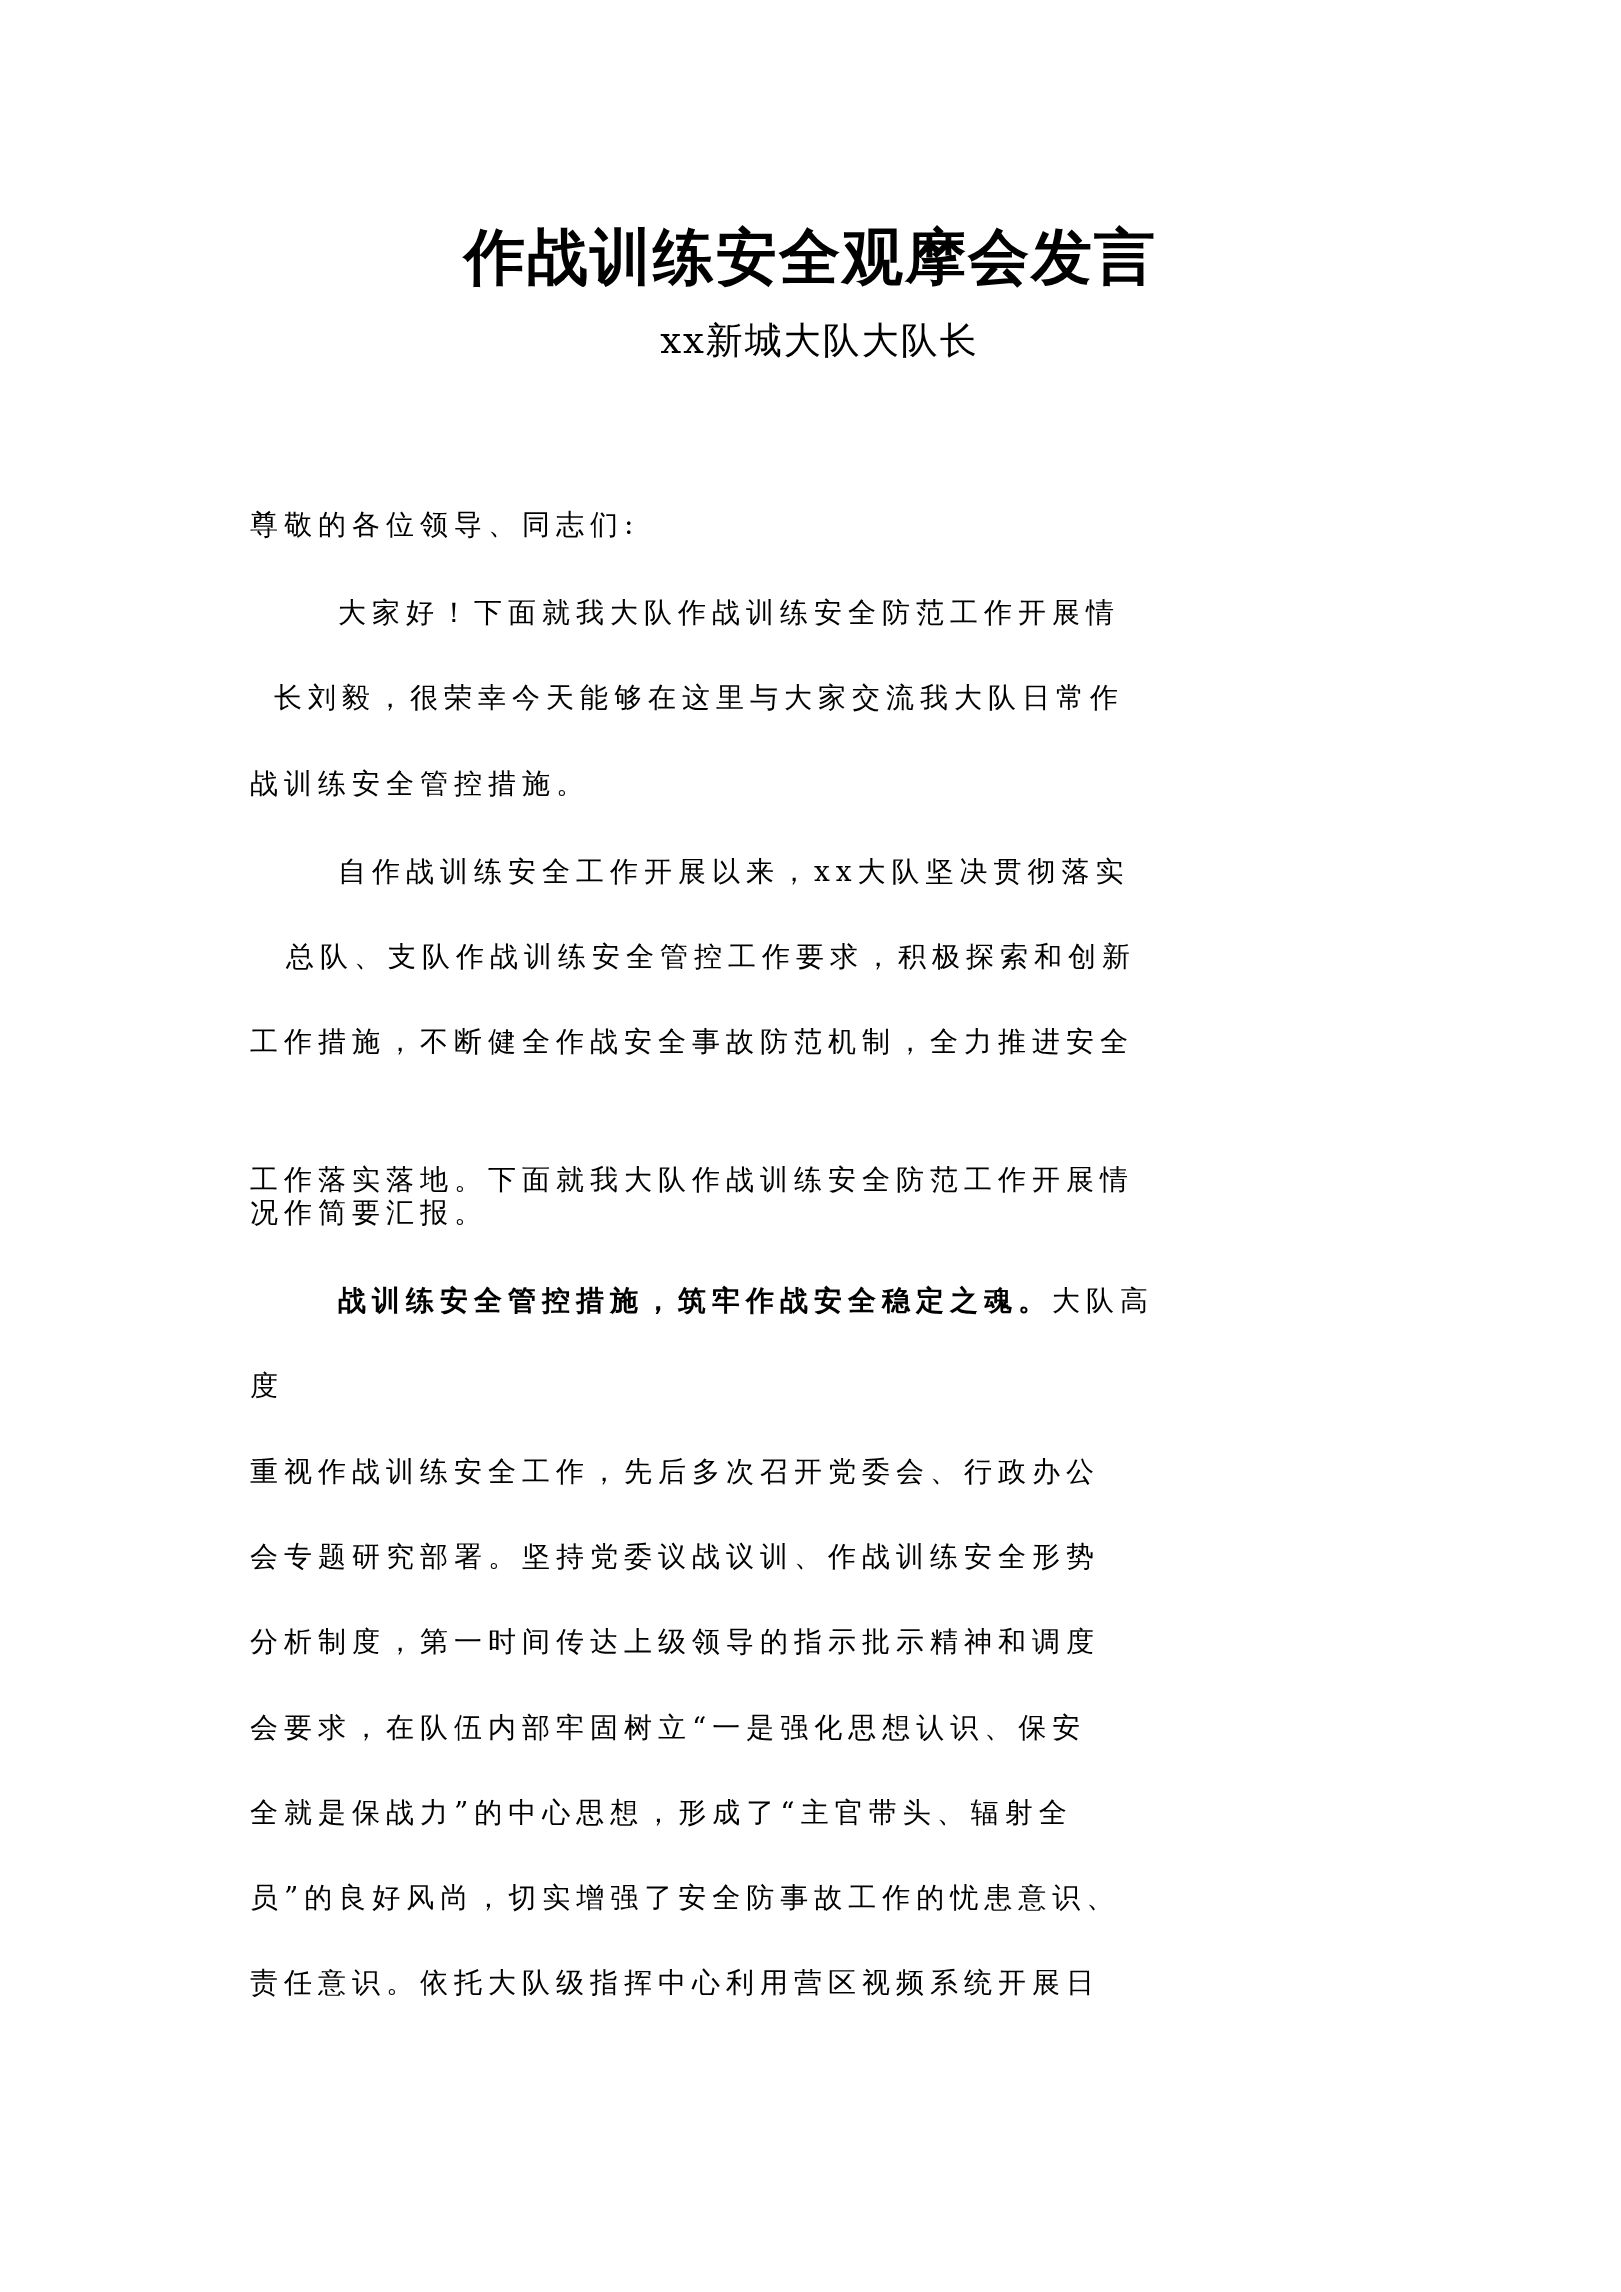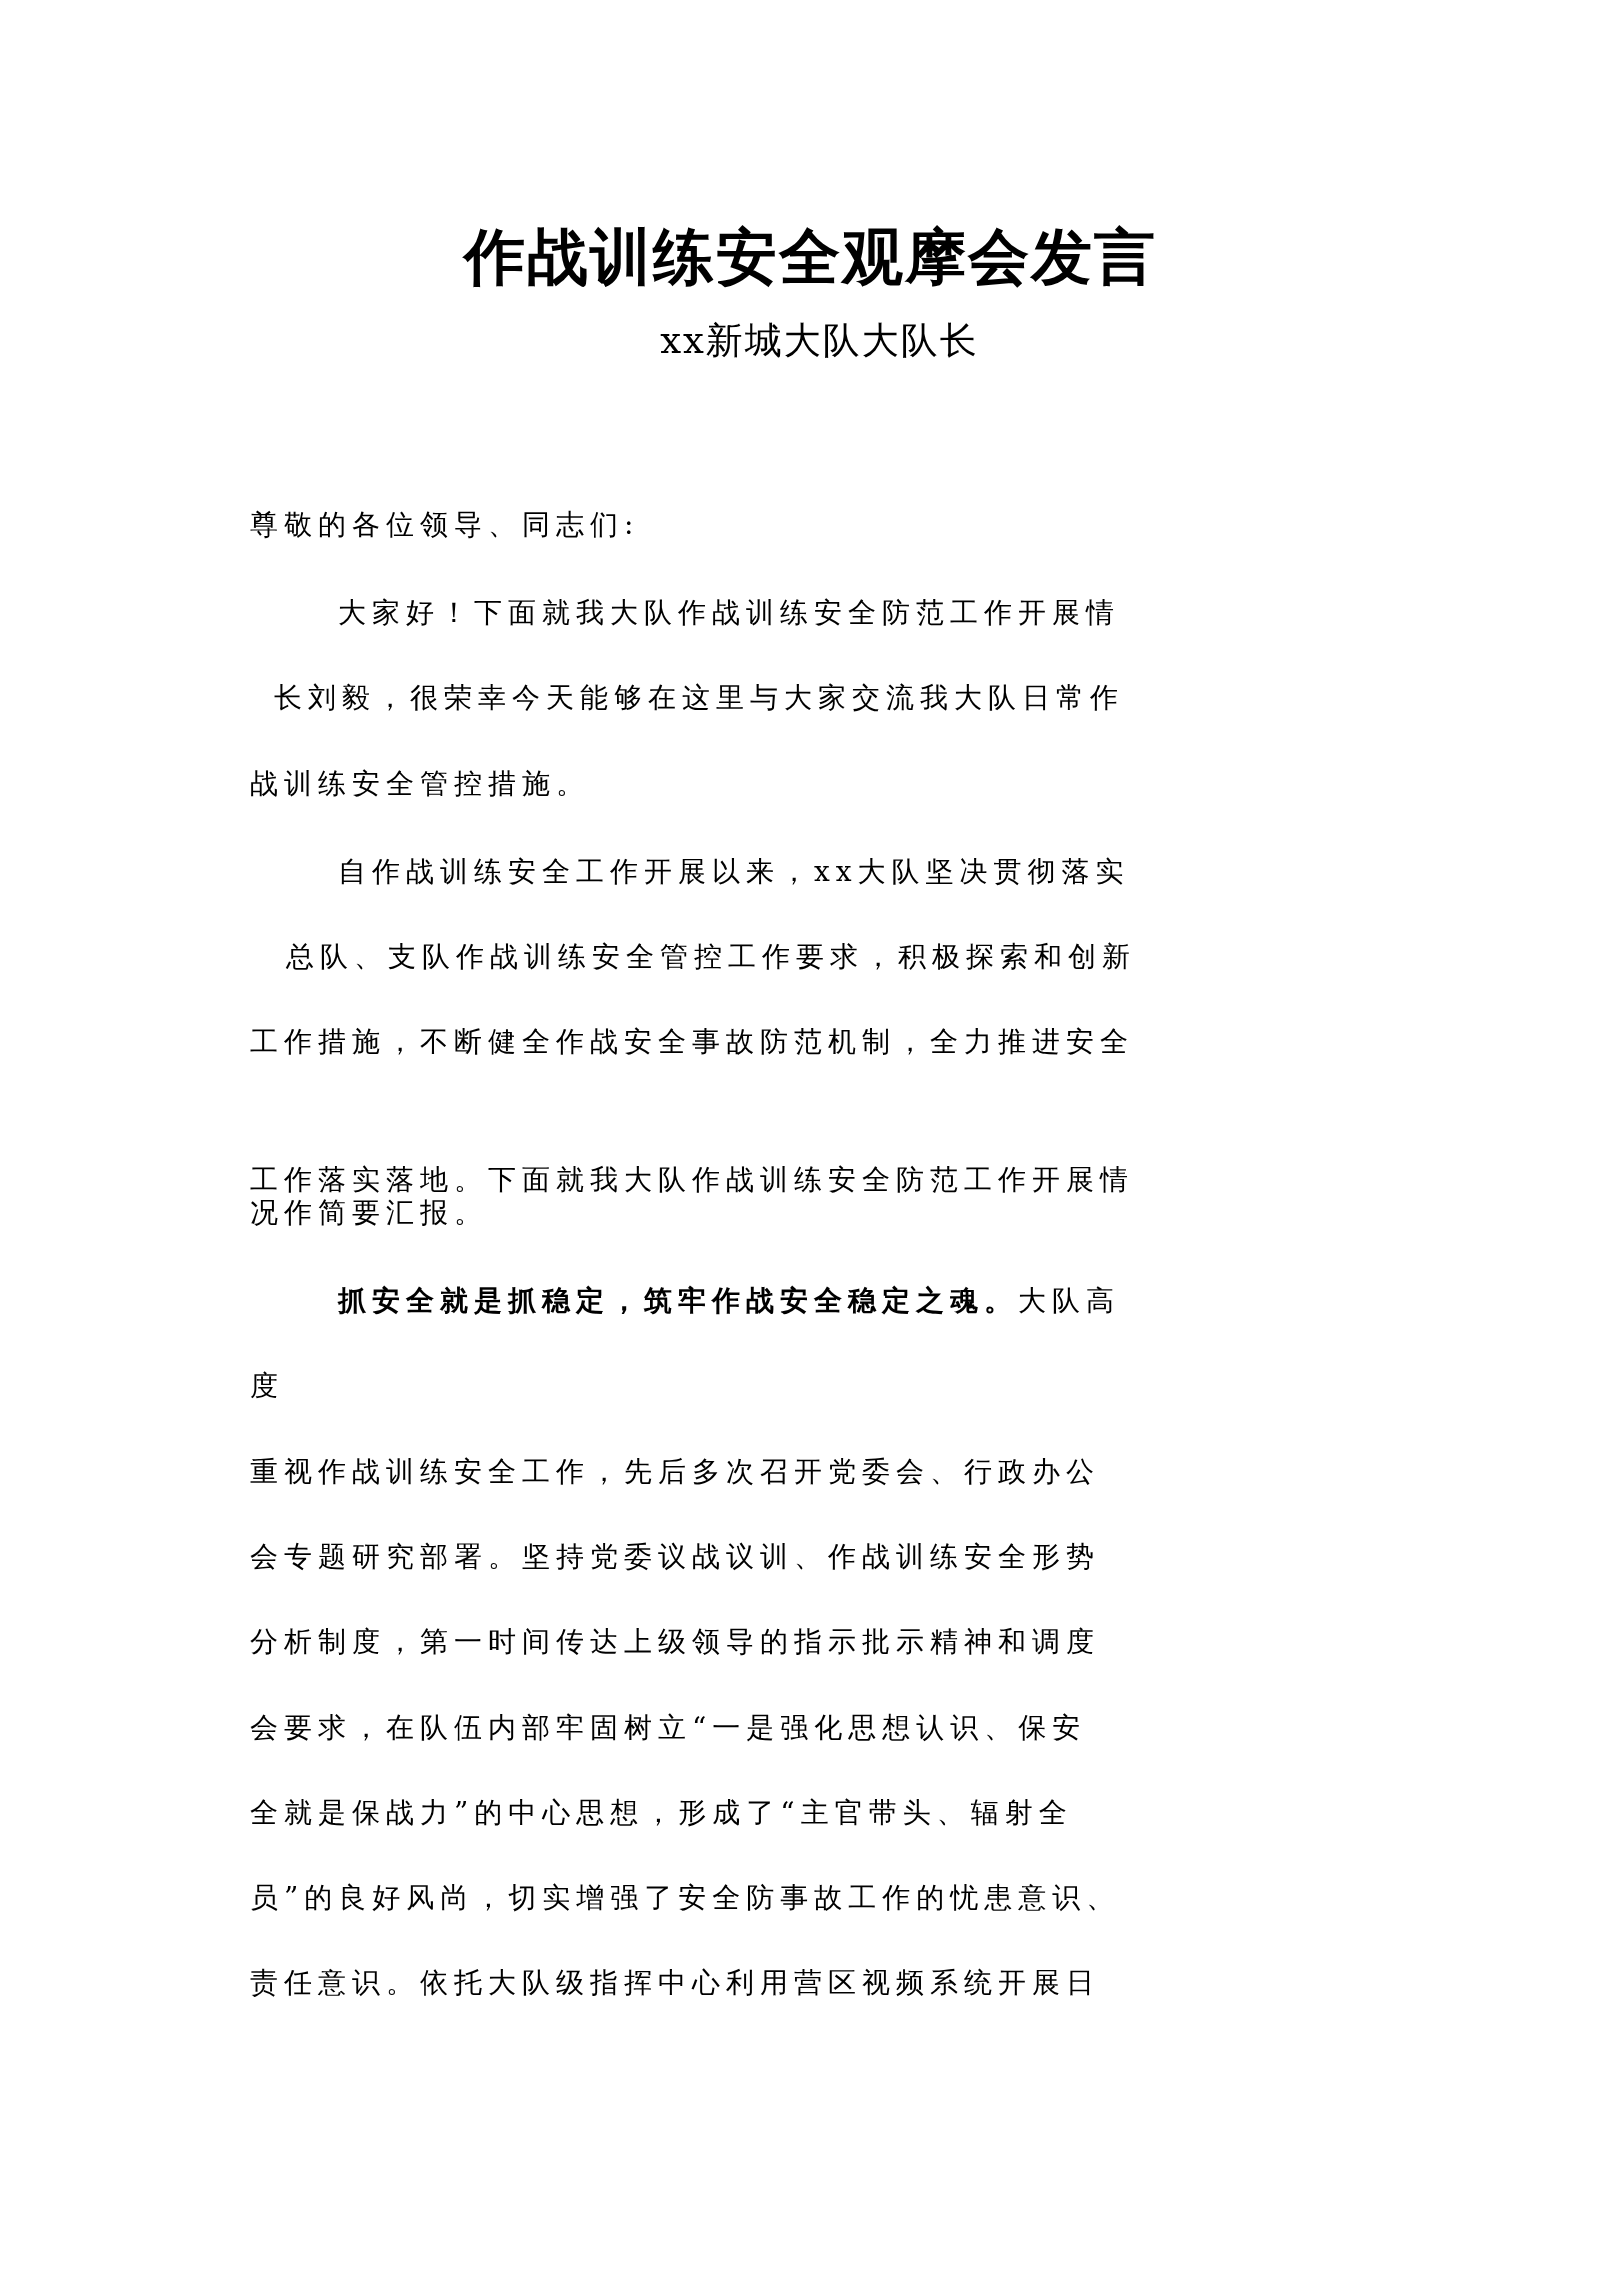--- a/index.html
+++ b/index.html
@@ -74,21 +74,21 @@
   <div class="line" style="top:672px;margin-left:24px;">长刘毅，很荣幸今天能够在这里与大家交流我大队日常作</div>
   <div class="line indent" style="top:846px;">自作战训练安全工作开展以来，xx大队坚决贯彻落实</div>
 
   <div class="line" style="top:758px;">战训练安全管控措施。</div>
   <div class="line" style="top:931px;margin-left:36px;">总队、支队作战训练安全管控工作要求，积极探索和创新</div>
   <div class="line" style="top:1016px;">工作措施，不断健全作战安全事故防范机制，全力推进安全</div>
   <div class="line" style="top:1154px;">工作落实落地。下面就我大队作战训练安全防范工作开展情</div>
   <div class="line" style="top:1187px;">况作简要汇报。</div>
 
   <div class="line indent" style="top:1275px;">
-    <span class="bold-lead">抓安全就是抓稳定，筑牢作战安全稳定之魂。</span><span>大队高</span>
+    <span class="bold-lead">战训练安全管控措施，筑牢作战安全稳定之魂。</span><span>大队高</span>
   </div>
   <div class="line" style="top:1360px;">度</div>
   <div class="line" style="top:1446px;">重视作战训练安全工作，先后多次召开党委会、行政办公</div>
   <div class="line" style="top:1531px;">会专题研究部署。坚持党委议战议训、作战训练安全形势</div>
   <div class="line" style="top:1616px;">分析制度，第一时间传达上级领导的指示批示精神和调度</div>
   <div class="line" style="top:1702px;">会要求，在队伍内部牢固树立“一是强化思想认识、保安</div>
   <div class="line" style="top:1787px;">全就是保战力”的中心思想，形成了“主官带头、辐射全</div>
   <div class="line" style="top:1872px;">员”的良好风尚，切实增强了安全防事故工作的忧患意识、</div>
   <div class="line" style="top:1957px;">责任意识。依托大队级指挥中心利用营区视频系统开展日</div>
 

